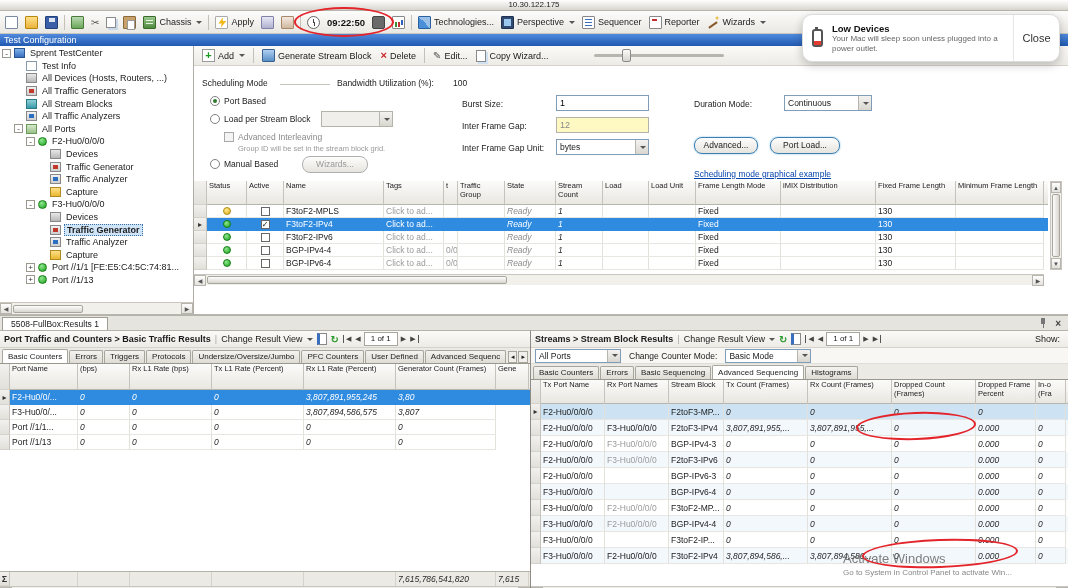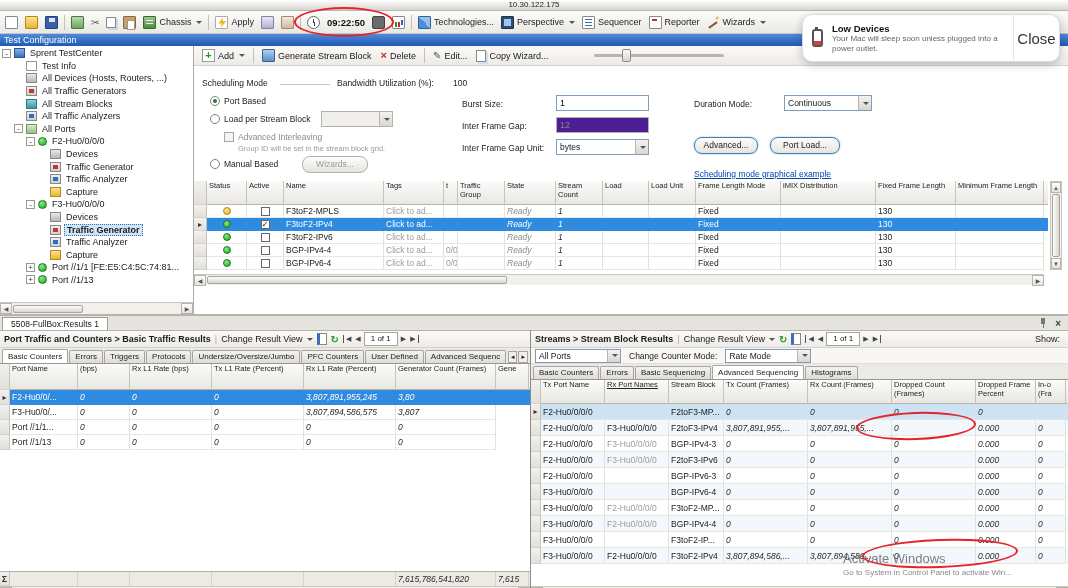--- a/index.html
+++ b/index.html
@@ -47,21 +47,21 @@
 .icn-wand::after{content:'';position:absolute;right:0;top:0;width:5px;height:5px;background:#e8b020;clip-path:polygon(50% 0,62% 38%,100% 50%,62% 62%,50% 100%,38% 62%,0 50%,38% 38%)}
 
 
 .notif{position:absolute;right:8px;top:14px;width:258px;height:48px;background:#fff;border:1px solid #dcdcdc;border-radius:10px;box-shadow:0 3px 10px rgba(0,0,0,.22);display:flex;align-items:center;z-index:90}
 .batt{width:11px;height:18px;border:2px solid #555;border-radius:3px;position:relative;margin:0 9px;flex:none}
 .batt::before{content:'';position:absolute;left:1px;top:-4px;width:3px;height:2px;background:#555}
 .batt::after{content:'';position:absolute;left:0;bottom:0;width:7px;height:4px;background:#e33b30}
 .notif-text{flex:1;padding-right:4px}
 .notif-title{font-size:9.5px;font-weight:bold;color:#111}
 .notif-msg{font-size:8px;color:#666;line-height:1.2}
-.notif-close{align-self:stretch;width:46px;border-left:1px solid #e6e6e6;display:flex;align-items:center;justify-content:center;font-size:15px;color:#333}
+.notif-close{align-self:stretch;width:46px;border-left:1px solid #e6e6e6;display:flex;align-items:center;justify-content:center;font-size:11px;color:#333}
 
 
 .cfg-header{height:12px;background:linear-gradient(#4f8ade,#2059b0);color:#fff;font-size:9px;line-height:12px;padding-left:4px}
 
 
 .main{display:flex;height:269px;border-bottom:1px solid #b8b5ae;background:#fff}
 .tree-panel{width:194px;border-right:1px solid #b0ada6;position:relative;background:#fff;flex:none}
 #tree{position:absolute;inset:1px 0 12px 0;overflow:hidden}
 .tree-row{display:flex;align-items:center;height:12.6px;gap:3px;white-space:nowrap;font-size:9px}
 .tree-toggle{width:9px;height:9px;border:1px solid #9a978f;background:#fff;font-size:8px;line-height:7px;text-align:center;color:#333;flex:none}
@@ -101,21 +101,21 @@
 .pct{color:#9a9a9a;font-size:9px}
 
 .sched{position:absolute;left:0;right:0;top:20px;height:115px;font-size:8.5px}
 .sched .lbl{position:absolute;white-space:nowrap;color:#222}
 .sec-line{position:absolute;border-bottom:1px solid #c8c5be;height:1px}
 .note{position:absolute;font-size:7.5px;color:#9a9a9a;white-space:nowrap}
 .radio{position:absolute;width:10px;height:10px;border:1px solid #808080;border-radius:50%;background:#fff}
 .radio.on::after{content:'';position:absolute;left:2px;top:2px;width:4px;height:4px;border-radius:50%;background:#2d7a2d}
 .cbx-s{position:absolute;width:10px;height:10px;border:1px solid #a8a8a8;background:#f4f4f4}
 .inp{position:absolute;height:16px;border:1px solid #7f9db9;font-size:9px;padding:0 3px;font-family:inherit;background:#fff}
-.inp.disabled{background:#4c1d95;color:#888;border-color:#b5b2aa}
+.inp.disabled{background:#fef9c3;color:#888;border-color:#b5b2aa}
 .combo{position:absolute;height:16px;border:1px solid #7f9db9;background:#fff;display:flex;align-items:center}
 .combo.inline{position:static;height:14px;flex:none}
 .combo.disabled{background:#f0efeb;border-color:#b5b2aa}
 .combo-txt{flex:1;padding:0 3px;font-size:8.5px;white-space:nowrap;overflow:hidden}
 .combo-btn{width:13px;align-self:stretch;background:linear-gradient(#f4f3f1,#d9d6cf);border-left:1px solid #b8b5ae;display:flex;align-items:center;justify-content:center;flex:none}
 .btn{position:absolute;height:17px;background:linear-gradient(#fdfdfc,#e6e4de);border:1px solid #8a8a8a;border-radius:8px;font-size:8.5px;text-align:center;line-height:15px;color:#222}
 .btn.hl{border-color:#3c7fb1;box-shadow:0 0 2px #7ab8e8}
 .btn.disabled{color:#999;border-color:#b0b0b0}
 .link{position:absolute;color:#0645ad;text-decoration:underline;font-size:8.5px;white-space:nowrap}
 
@@ -753,37 +753,37 @@
       </div>
       <div class="rctl">
         <span class="combo inline" style="width:86px">
           <span class="combo-txt">All Ports</span>
           <span class="combo-btn">
               <span class="dd"></span>
             </span>
         </span>
         <span>Change Counter Mode:</span>
         <span class="combo inline" style="width:86px">
-          <span class="combo-txt">Rate Mode</span>
+          <span class="combo-txt">Basic Mode</span>
           <span class="combo-btn">
               <span class="dd"></span>
             </span>
         </span>
       </div>
       <div class="tabstrip" id="right-tabs">
           <div class="tab">Basic Counters</div>
           <div class="tab">Errors</div>
           <div class="tab">Basic Sequencing</div>
           <div class="tab active">Advanced Sequencing</div>
           <div class="tab">Histograms</div>
         </div>
       <div class="g-header" id="right-grid-header">
           <div class="g-gutter" style="width: 10px;"></div>
           <div class="g-h" style="width: 64px;">Tx Port Name</div>
-          <div class="g-h" style="width: 64px; text-decoration: underline;">Rx Port Names</div>
+          <div class="g-h" style="width: 64px;">Rx Port Names</div>
           <div class="g-h" style="width: 55px;">Stream Block</div>
           <div class="g-h" style="width: 84px;">Tx Count (Frames)</div>
           <div class="g-h" style="width: 84px;">Rx Count (Frames)</div>
           <div class="g-h" style="width: 84px;">Dropped Count (Frames)</div>
           <div class="g-h" style="width: 60px;">Dropped Frame Percent</div>
           <div class="g-h" style="width: 30px;">In-o (Fra</div>
         </div>
       <div id="right-grid-body">
           <div class="g-row rrow row-hl">
             <div class="g-gutter" style="width: 10px;">▸</div>

